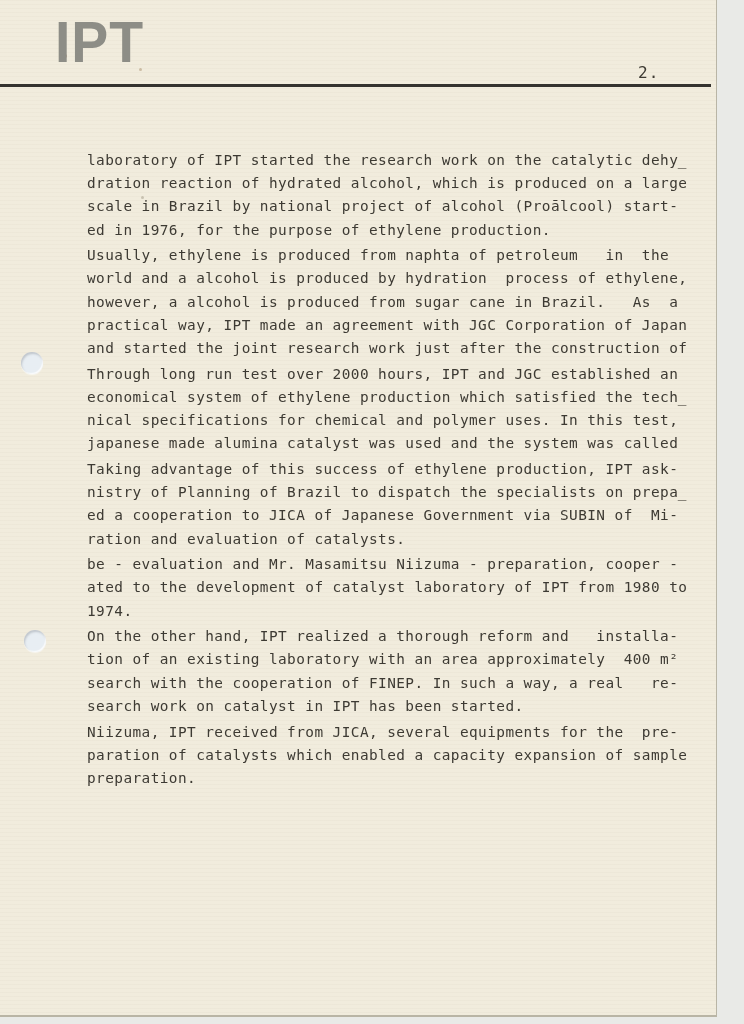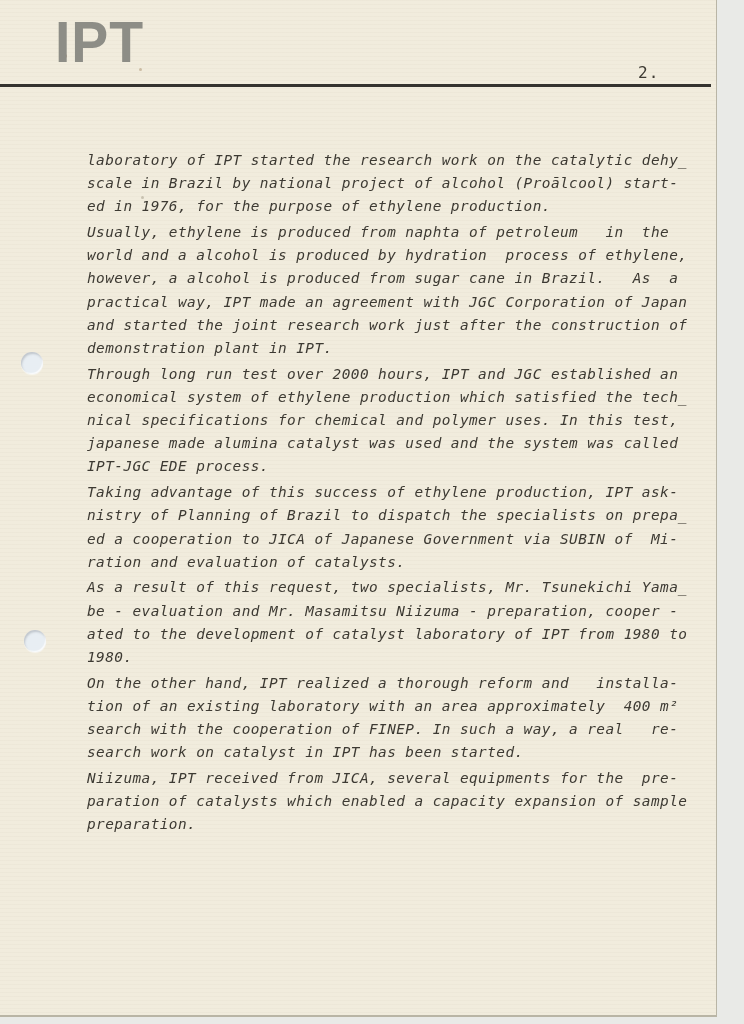--- a/index.html
+++ b/index.html
@@ -58,21 +58,20 @@
     left:0;top:84px;
     width:711px;height:3px;
     background:var(--rule);
   }
   .doc-body{
     position:absolute;
     left:87px;top:149px;
     width:590px;
     color:var(--ink);
     font-size:14.4px;
-    font-style:italic;
   }
   .para{margin-bottom:2.5px;}
   .line{
     white-space:pre;
     height:23.2px;
     line-height:23.2px;
     letter-spacing:0.03em;
   }
   .hole{
     position:absolute;
@@ -101,49 +100,47 @@
   <div class="speck speck-2"></div>
   <div class="speck speck-3"></div>
 
   <div class="logo">IPT</div>
   <div class="page-number">2.</div>
   <div class="header-rule"></div>
 
   <div class="doc-body">
       <div class="para">
         <div class="line">laboratory of IPT started the research work on the catalytic dehy̲</div>
+        <div class="line">dration reaction of hydrated alcohol, which is produced on a large</div>
         <div class="line">scale in Brazil by national project of alcohol (Proālcool) start-</div>
         <div class="line">ed in 1976, for the purpose of ethylene production.</div>
       </div>
       <div class="para">
         <div class="line">Usually, ethylene is produced from naphta of petroleum   in  the</div>
         <div class="line">world and a alcohol is produced by hydration  process of ethylene,</div>
         <div class="line">however, a alcohol is produced from sugar cane in Brazil.   As  a</div>
         <div class="line">practical way, IPT made an agreement with JGC Corporation of Japan</div>
         <div class="line">and started the joint research work just after the construction of</div>
-        <div class="line">demonstration plant in IPT.</div>
       </div>
       <div class="para">
         <div class="line">Through long run test over 2000 hours, IPT and JGC established an</div>
         <div class="line">economical system of ethylene production which satisfied the tech̲</div>
         <div class="line">nical specifications for chemical and polymer uses. In this test,</div>
         <div class="line">japanese made alumina catalyst was used and the system was called</div>
-        <div class="line">IPT-JGC EDE process.</div>
       </div>
       <div class="para">
         <div class="line">Taking advantage of this success of ethylene production, IPT ask-</div>
         <div class="line">nistry of Planning of Brazil to dispatch the specialists on prepa̲</div>
         <div class="line">ed a cooperation to JICA of Japanese Government via SUBIN of  Mi-</div>
         <div class="line">ration and evaluation of catalysts.</div>
       </div>
       <div class="para">
-        <div class="line">As a result of this request, two specialists, Mr. Tsunekichi Yama̲</div>
         <div class="line">be - evaluation and Mr. Masamitsu Niizuma - preparation, cooper -</div>
         <div class="line">ated to the development of catalyst laboratory of IPT from 1980 to</div>
-        <div class="line">1980.</div>
+        <div class="line">1974.</div>
       </div>
       <div class="para">
         <div class="line">On the other hand, IPT realized a thorough reform and   installa-</div>
         <div class="line">tion of an existing laboratory with an area approximately  400 m²</div>
         <div class="line">search with the cooperation of FINEP. In such a way, a real   re-</div>
         <div class="line">search work on catalyst in IPT has been started.</div>
       </div>
       <div class="para">
         <div class="line">Niizuma, IPT received from JICA, several equipments for the  pre-</div>
         <div class="line">paration of catalysts which enabled a capacity expansion of sample</div>

